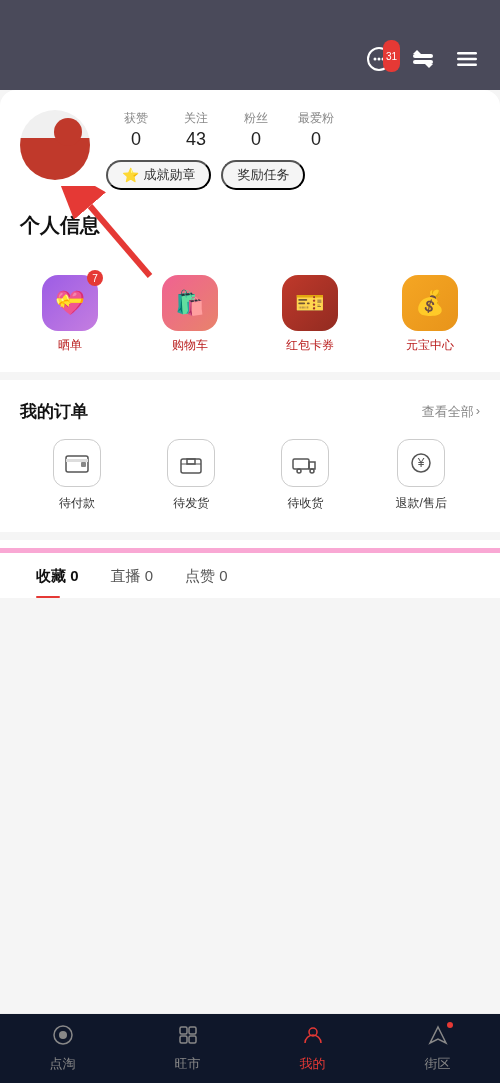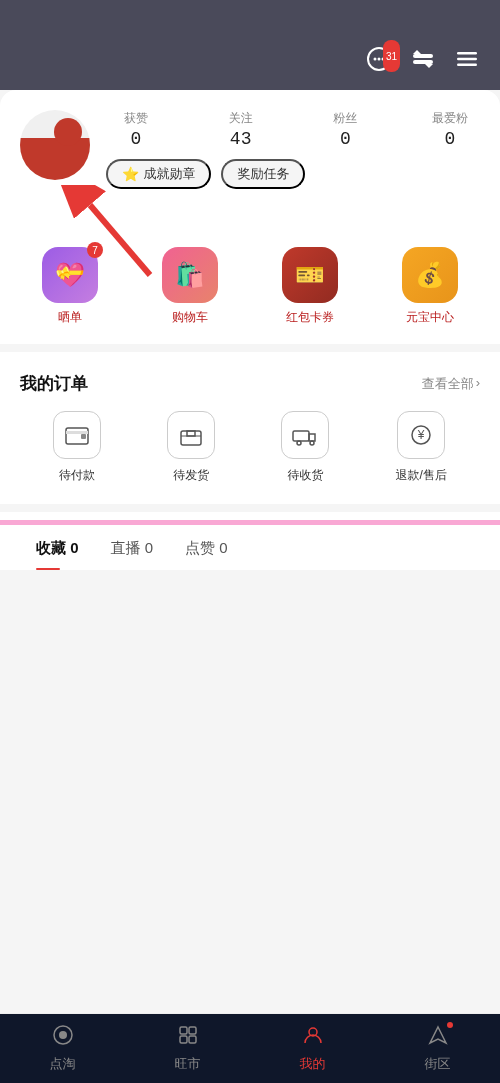--- a/index.html
+++ b/index.html
@@ -96,23 +96,22 @@
     }
 
     .stats-area {
       flex: 1;
       display: flex;
       flex-direction: column;
       gap: 10px;
     }
     .stats-row {
       display: flex;
-      justify-content: space-between;
+      justify-content: flex-start;
       text-align: center;
-      font-family: Liberation Mono, monospace;
     }
     .stat-item {
       display: flex;
       flex-direction: column;
       align-items: center;
       min-width: 60px;
     }
     .stat-label {
       font-size: 12px;
       color: #888;
@@ -416,20 +415,21 @@
           <span>成就勋章</span>
         </button>
         <button class="badge-btn">
           <span>奖励任务</span>
         </button>
       </div>
     </div>
   </div>
 
   <div class="section-personal">
+    <h2 class="section-title">个人信息</h2>
 
     <svg class="arrow-overlay" viewBox="0 0 120 100" xmlns="http://www.w3.org/2000/svg">
       <defs>
         <marker id="arrowhead" markerWidth="10" markerHeight="7" refX="0" refY="3.5" orient="auto">
           <polygon points="0 0, 10 3.5, 0 7" fill="#e53935"></polygon>
         </marker>
       </defs>
 
       <line x1="90" y1="90" x2="30" y2="20" stroke="#e53935" stroke-width="6" marker-end="url(#arrowhead)"></line>
     </svg>

